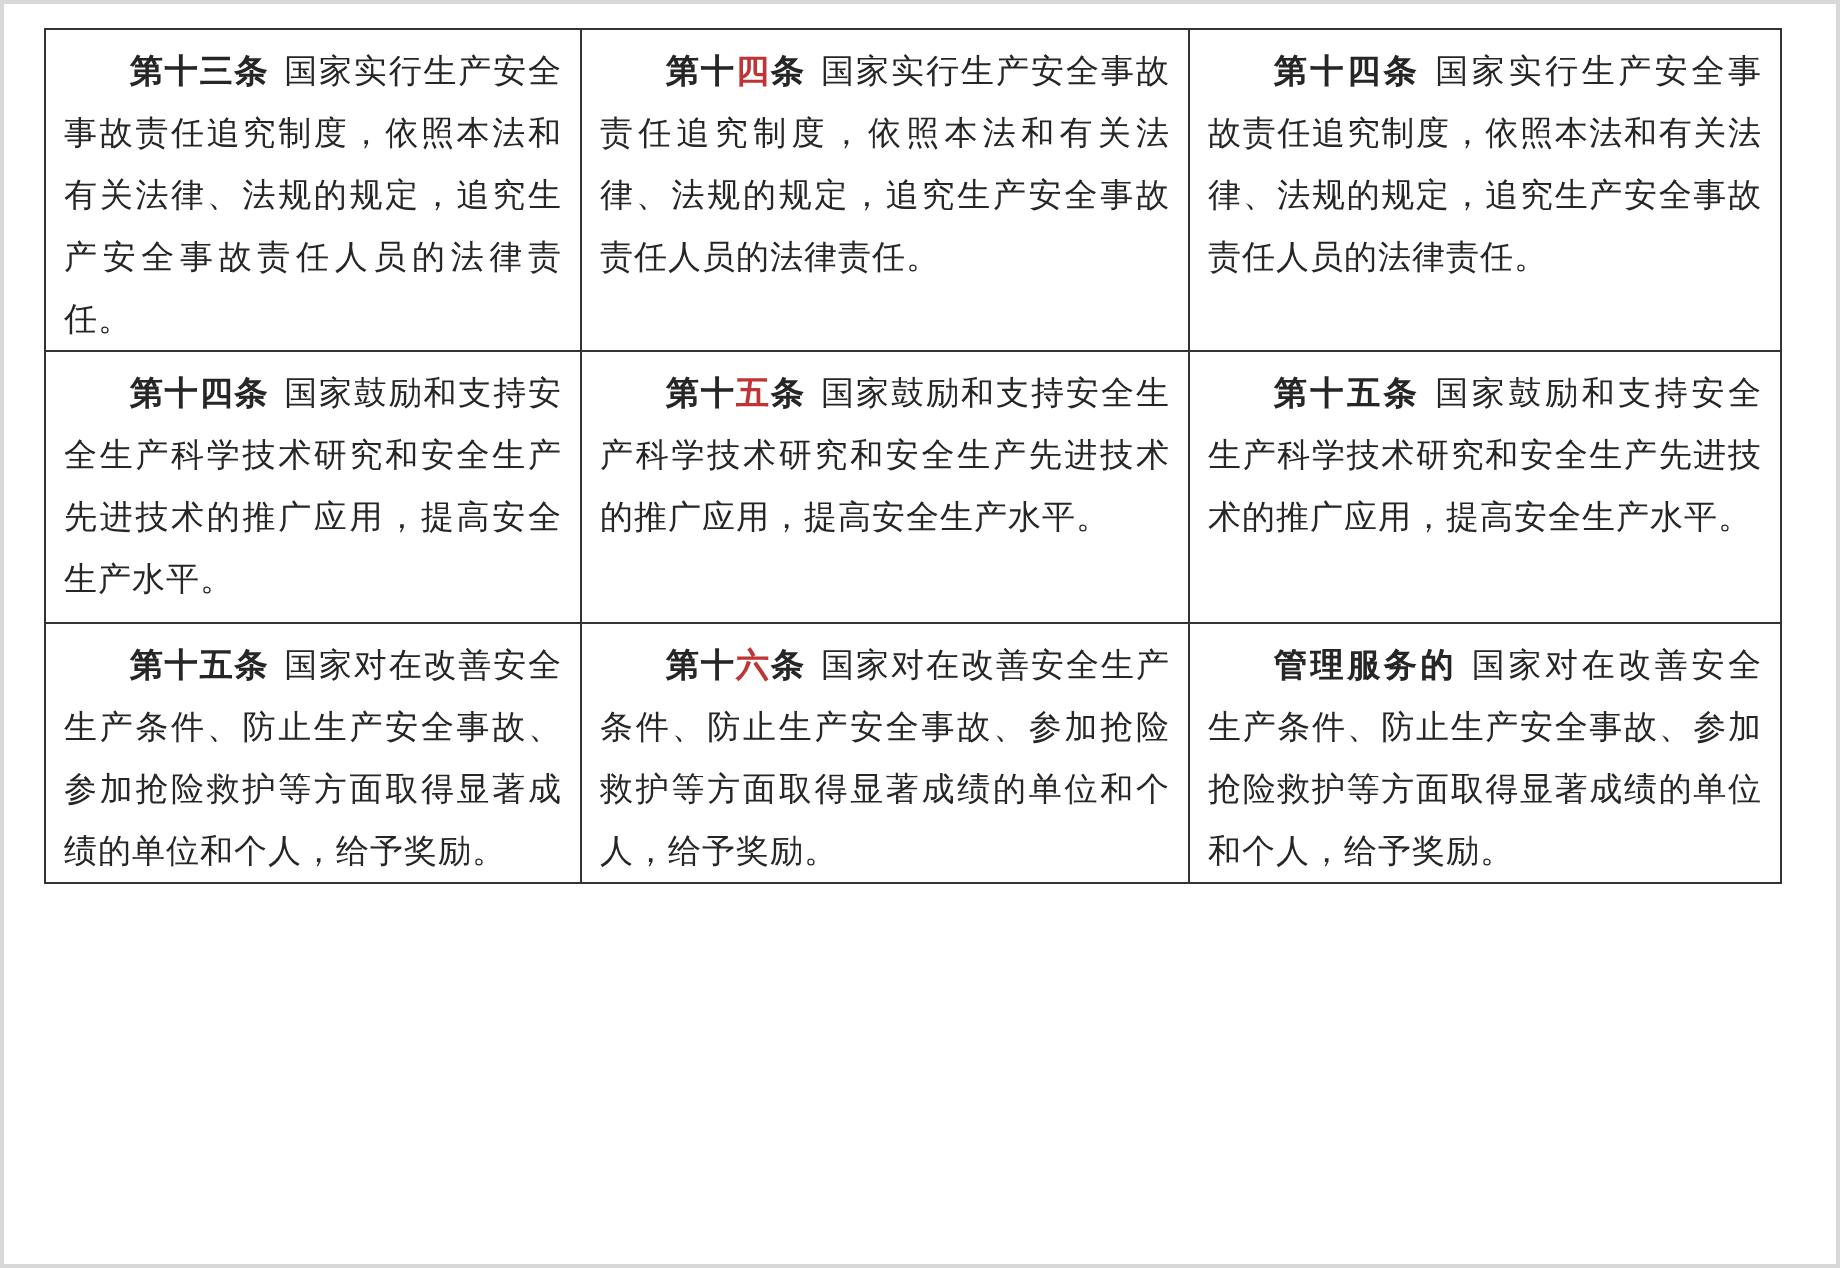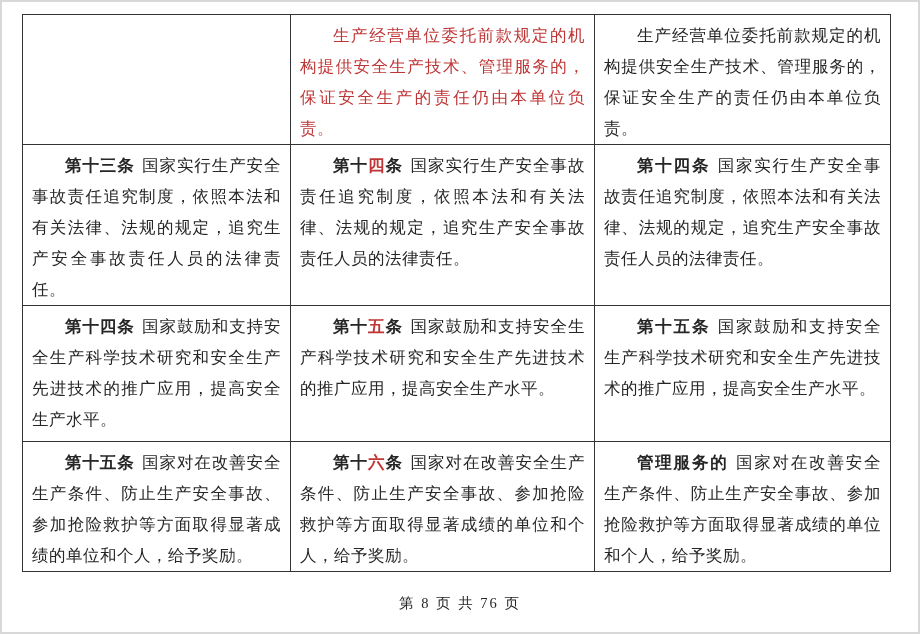--- a/index.html
+++ b/index.html
@@ -53,29 +53,20 @@
     letter-spacing:2px;
     color:var(--ink,#262626);
   }
 </style>
 </head>
 <body>
 
 <div class="canvas">
   <table class="law-table">
     <tbody>
-      <tr class="r0">
-        <td class="w0"></td>
-        <td class="w1 redcell">
-          <p class="para"><span>生产经营单位委托前款规定的机构提供安全生产技术、管理服务的，保证安全生产的责任仍由本单位负责。</span></p>
-        </td>
-        <td class="w2">
-          <p class="para"><span>生产经营单位委托前款规定的机构提供安全生产技术、管理服务的，保证安全生产的责任仍由本单位负责。</span></p>
-        </td>
-      </tr>
 
       <tr class="r1">
         <td class="w0">
           <p class="para"><span class="num">第十三条</span><span>国家实行生产安全事故责任追究制度，依照本法和有关法律、法规的规定，追究生产安全事故责任人员的法律责任。</span></p>
         </td>
         <td class="w1">
           <p class="para"><span class="num"><span>第十</span><span class="chg">四</span><span>条</span></span><span>国家实行生产安全事故责任追究制度，依照本法和有关法律、法规的规定，追究生产安全事故责任人员的法律责任。</span></p>
         </td>
         <td class="w2">
           <p class="para"><span class="num">第十四条</span><span>国家实行生产安全事故责任追究制度，依照本法和有关法律、法规的规定，追究生产安全事故责任人员的法律责任。</span></p>
@@ -101,14 +92,13 @@
         <td class="w1">
           <p class="para"><span class="num"><span>第十</span><span class="chg">六</span><span>条</span></span><span>国家对在改善安全生产条件、防止生产安全事故、参加抢险救护等方面取得显著成绩的单位和个人，给予奖励。</span></p>
         </td>
         <td class="w2">
           <p class="para"><span class="num">管理服务的</span><span>国家对在改善安全生产条件、防止生产安全事故、参加抢险救护等方面取得显著成绩的单位和个人，给予奖励。</span></p>
         </td>
       </tr>
     </tbody>
   </table>
 
-  <div class="footer">第 8 页 共 76 页</div>
 </div>
 
 </body></html>

